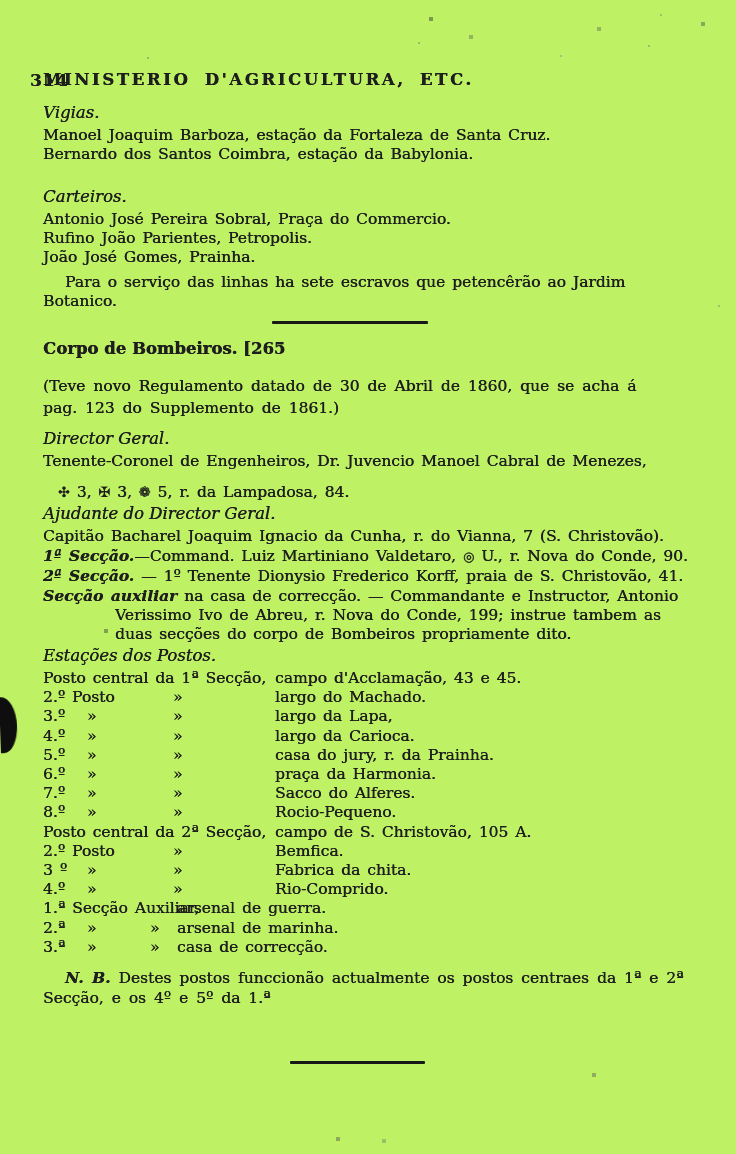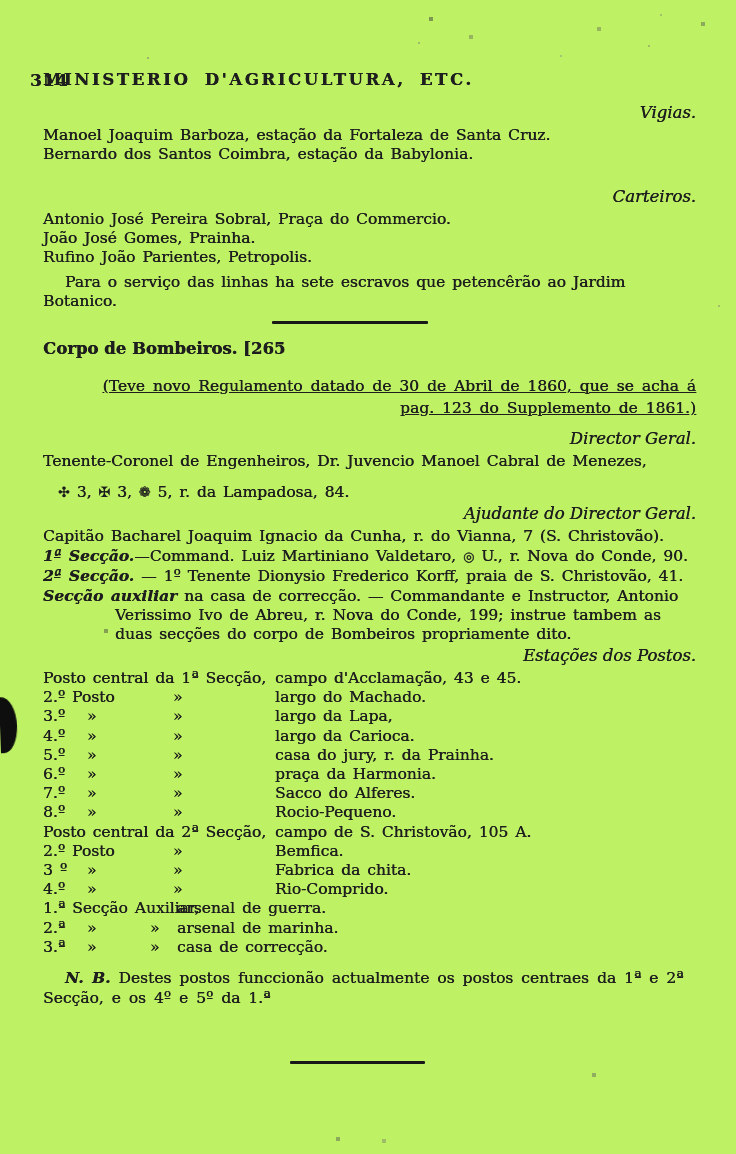--- a/index.html
+++ b/index.html
@@ -15,23 +15,23 @@
     background:#bef264;
     overflow:hidden;
   }
   .content{padding:70px 40px 0 43px;}
   .ink{ text-shadow:0.35px 0 0 currentColor; }
   
   .running-head{position:relative;height:24px;margin-bottom:8px;}
   .pagenum{position:absolute;left:-13px;top:0;font-size:17px;font-weight:bold;letter-spacing:1px;}
   .head-title{position:absolute;left:0;right:0;text-align:left;font-size:16.5px;font-weight:bold;letter-spacing:2.6px;word-spacing:6px;}
   
-  .c-head{text-align:right;font-style:italic;font-size:16.5px;line-height:22px;margin:1px 0 2px 0;}
+  .c-head{text-align:left;font-style:italic;font-size:16.5px;line-height:22px;margin:1px 0 2px 0;}
   .sec-title{text-align:left;font-weight:bold;font-size:16.5px;line-height:22px;margin:14px 0 15px 0;}
-  .reg-note{text-align:right;font-size:15.5px;line-height:22px;margin-bottom:9px;word-spacing:3px;text-decoration:underline;}
+  .reg-note{text-align:left;font-size:15.5px;line-height:22px;margin-bottom:9px;word-spacing:3px;}
   
   .entry{margin:0;font-size:15.5px;line-height:19px;word-spacing:2px;}
   .block-gap{margin-bottom:22px;}
   .note-ind{text-indent:22px;margin-top:6px;margin-bottom:8px;}
   .hang{padding-left:72px;text-indent:-72px;}
   .honors-line{padding-left:15px;margin-top:12px;}
   .medal{font-family:"DejaVu Sans","Liberation Sans",sans-serif;font-size:14px;}
   .badge{font-family:"DejaVu Sans","Liberation Sans",sans-serif;font-size:13px;}
   .lbl-it{font-style:italic;}
   .lbl-b{font-weight:bold;}
@@ -86,22 +86,22 @@
       <span class="pagenum">314</span>
       <span class="head-title">MINISTERIO D'AGRICULTURA, ETC.</span>
     </div>
 
     <div class="c-head">Vigias.</div>
     <p class="entry">Manoel Joaquim Barboza, estação da Fortaleza de Santa Cruz.</p>
     <p class="entry block-gap">Bernardo dos Santos Coimbra, estação da Babylonia.</p>
 
     <div class="c-head">Carteiros.</div>
     <p class="entry">Antonio José Pereira Sobral, Praça do Commercio.</p>
+    <p class="entry">Rufino João Parientes, Petropolis.</p>
     <p class="entry">João José Gomes, Prainha.</p>
-    <p class="entry">Rufino João Parientes, Petropolis.</p>
 
     <p class="entry note-ind">Para o serviço das linhas ha sete escravos que petencêrão ao Jardim Botanico.</p>
 
     <hr class="divider">
 
     <div class="sec-title"><span>Corpo de Bombeiros.</span>&nbsp;<span>[265</span></div>
 
     <div class="reg-note">
       <div>(Teve novo Regulamento datado de 30 de Abril de 1860, que se acha á</div>
       <div>pag. 123 do Supplemento de 1861.)</div>

